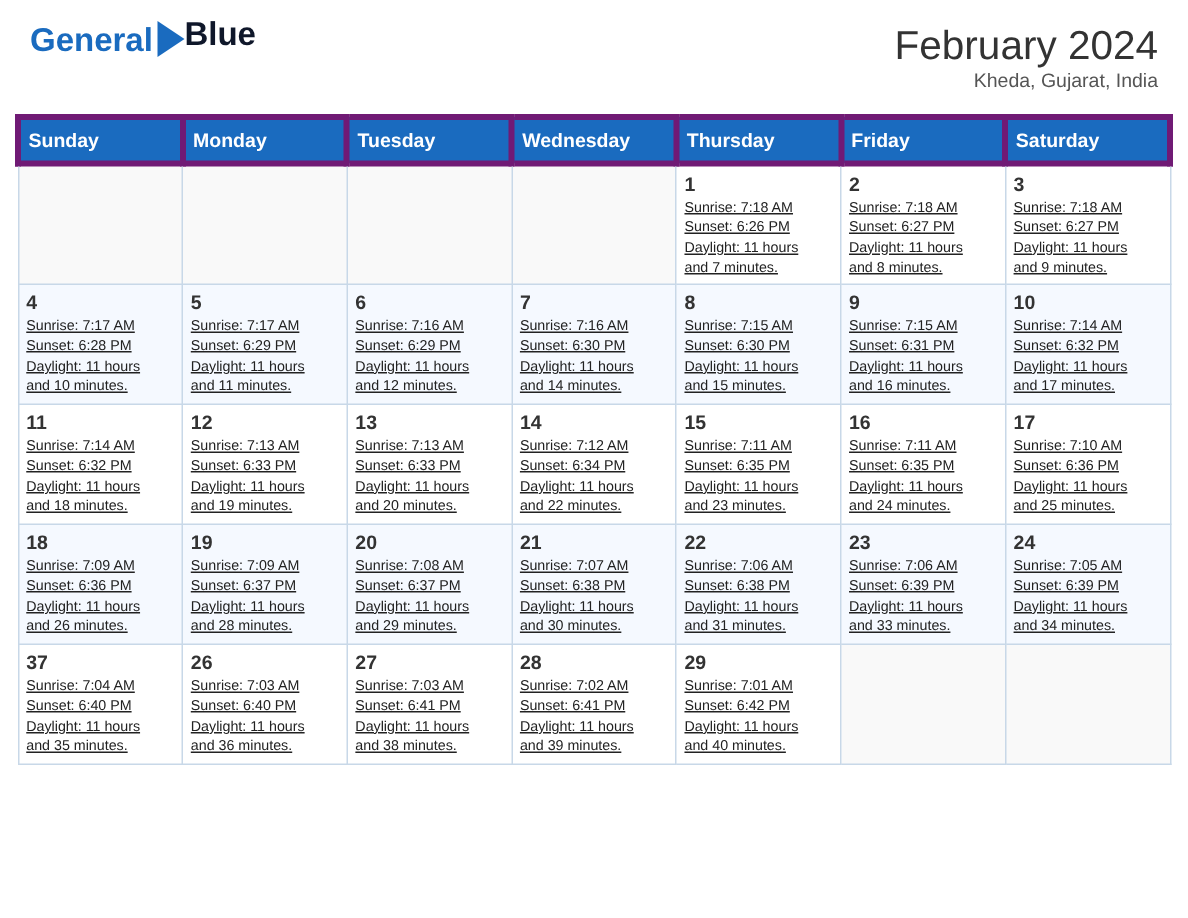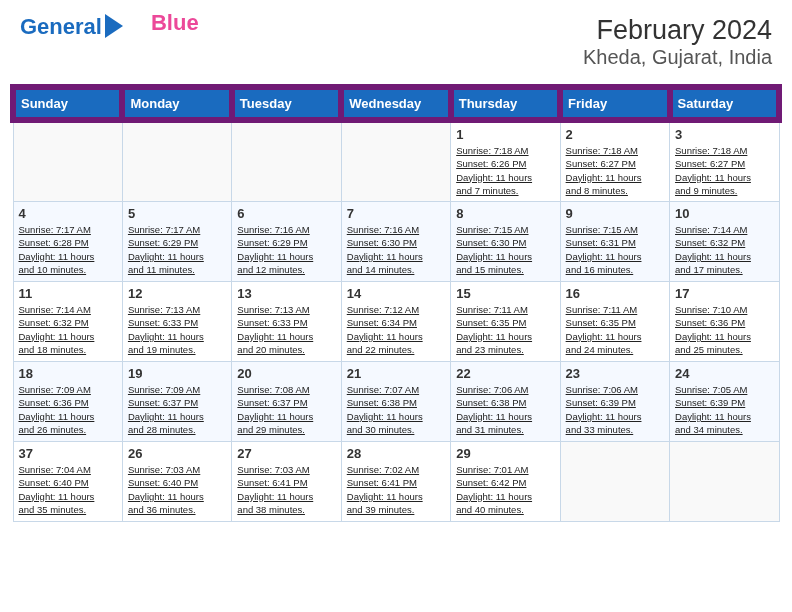--- a/index.html
+++ b/index.html
@@ -40,36 +40,36 @@
     }
     .title-block {
       text-align: right;
     }
     .month-year {
       font-size: 27px;
       color: #333;
       font-weight: 300;
     }
     .location {
-      font-size: 20px;
+      font-size: 13px;
       color: #555;
     }
     table {
       width: 100%;
       border-collapse: collapse;
       table-layout: fixed;
     }
     thead tr th {
       background-color: #1a6bbf;
       color: #fff;
       text-align: left;
       padding: 6px 5px;
       font-size: 13px;
       font-weight: bold;
-      border: 6px solid #701a75;
+      border: 4px solid #701a75;
     }
     td {
       border: 1px solid #c8d8e8;
       vertical-align: top;
       padding: 4px 5px;
       font-size: 10px;
       color: #333;
       height: 80px;
       background: #fff;
     }
@@ -96,21 +96,21 @@
 
 <div class="header">
   <div class="logo">
     <div style="display:flex;flex-direction:row;align-items:flex-start;">
       <div style="display:flex;align-items:center;">
         <span class="logo-text">
           <span>General</span>
         </span>
         <div class="logo-arrow"></div>
       </div>
-      <span class="logo-text" style="color:#ec4899;margin-top:-4px;margin-left:28px;">Blue</span>
+      <span class="logo-text" style="color:#0f172a;margin-top:-4px;">Blue</span>
     </div>
   </div>
   <div class="title-block">
     <div class="month-year">February 2024</div>
     <div class="location">Kheda, Gujarat, India</div>
   </div>
 </div>
 
 <table>
   <thead>

